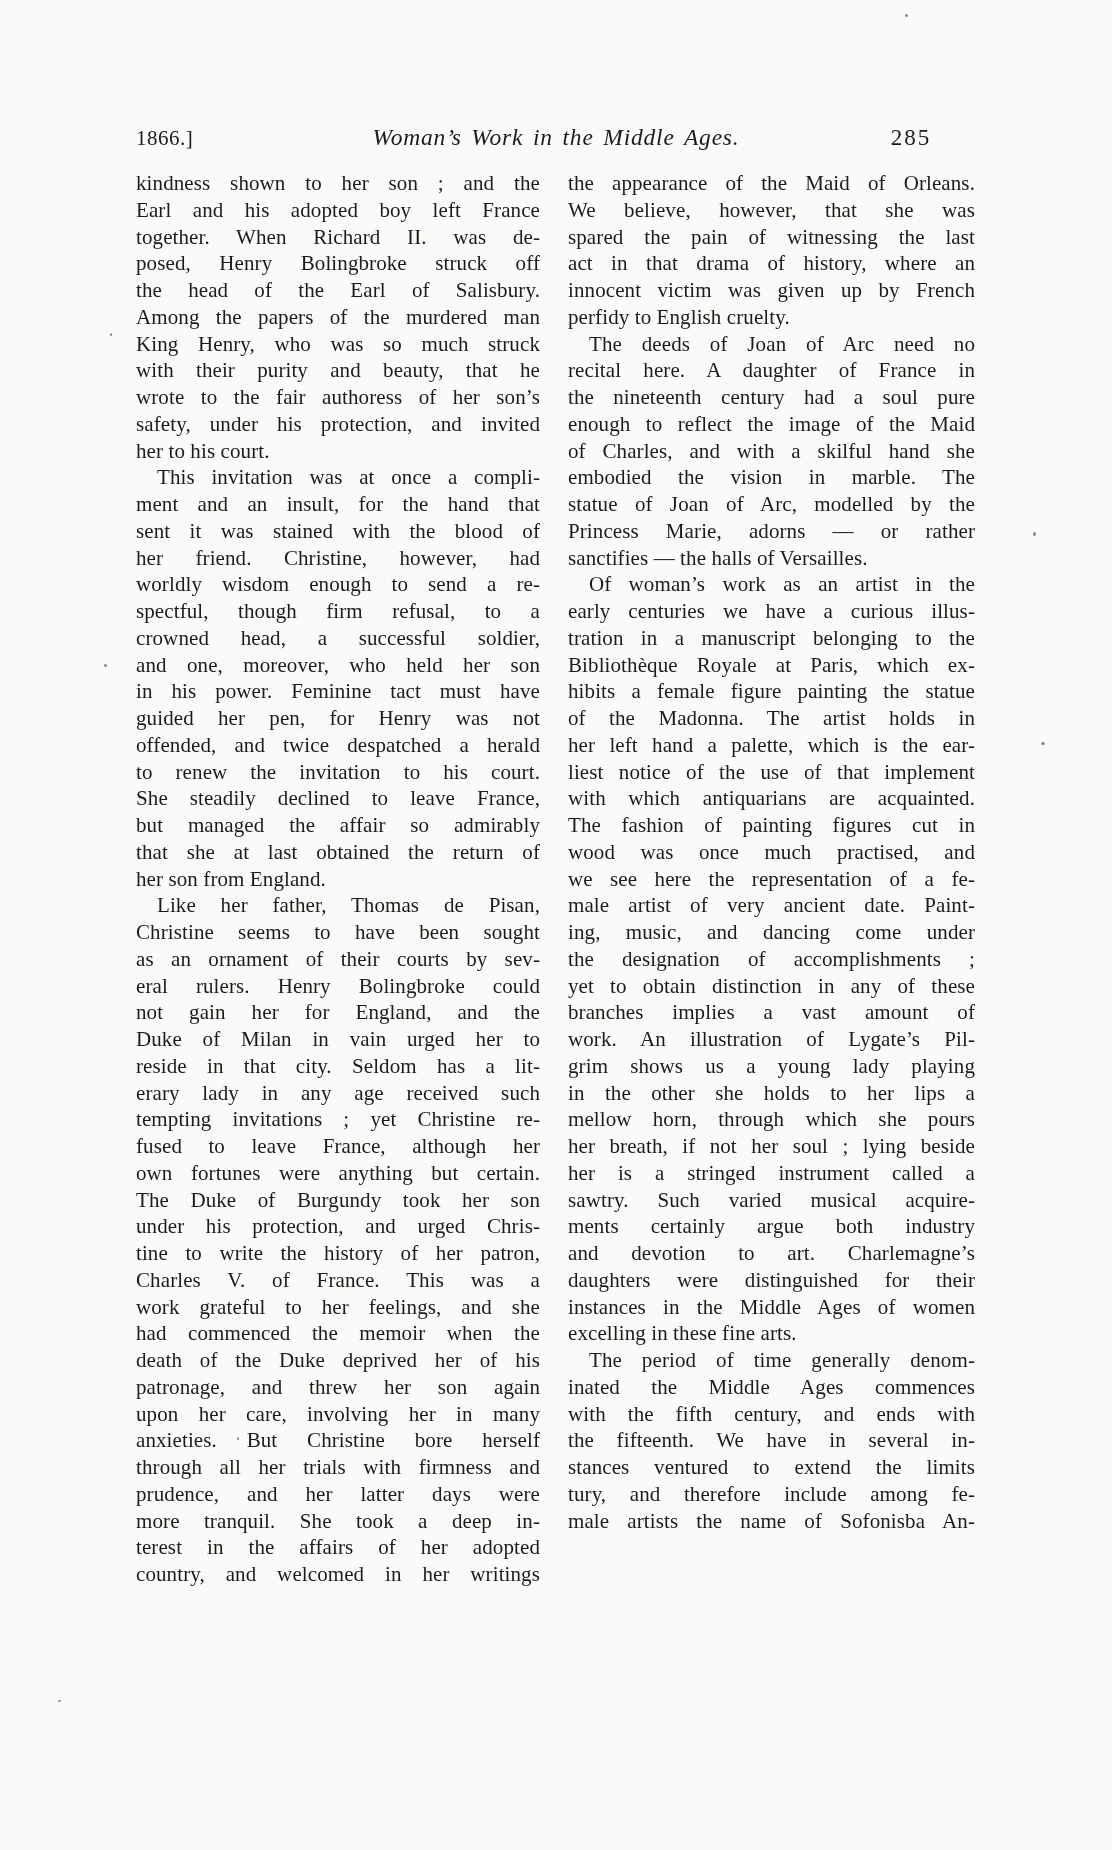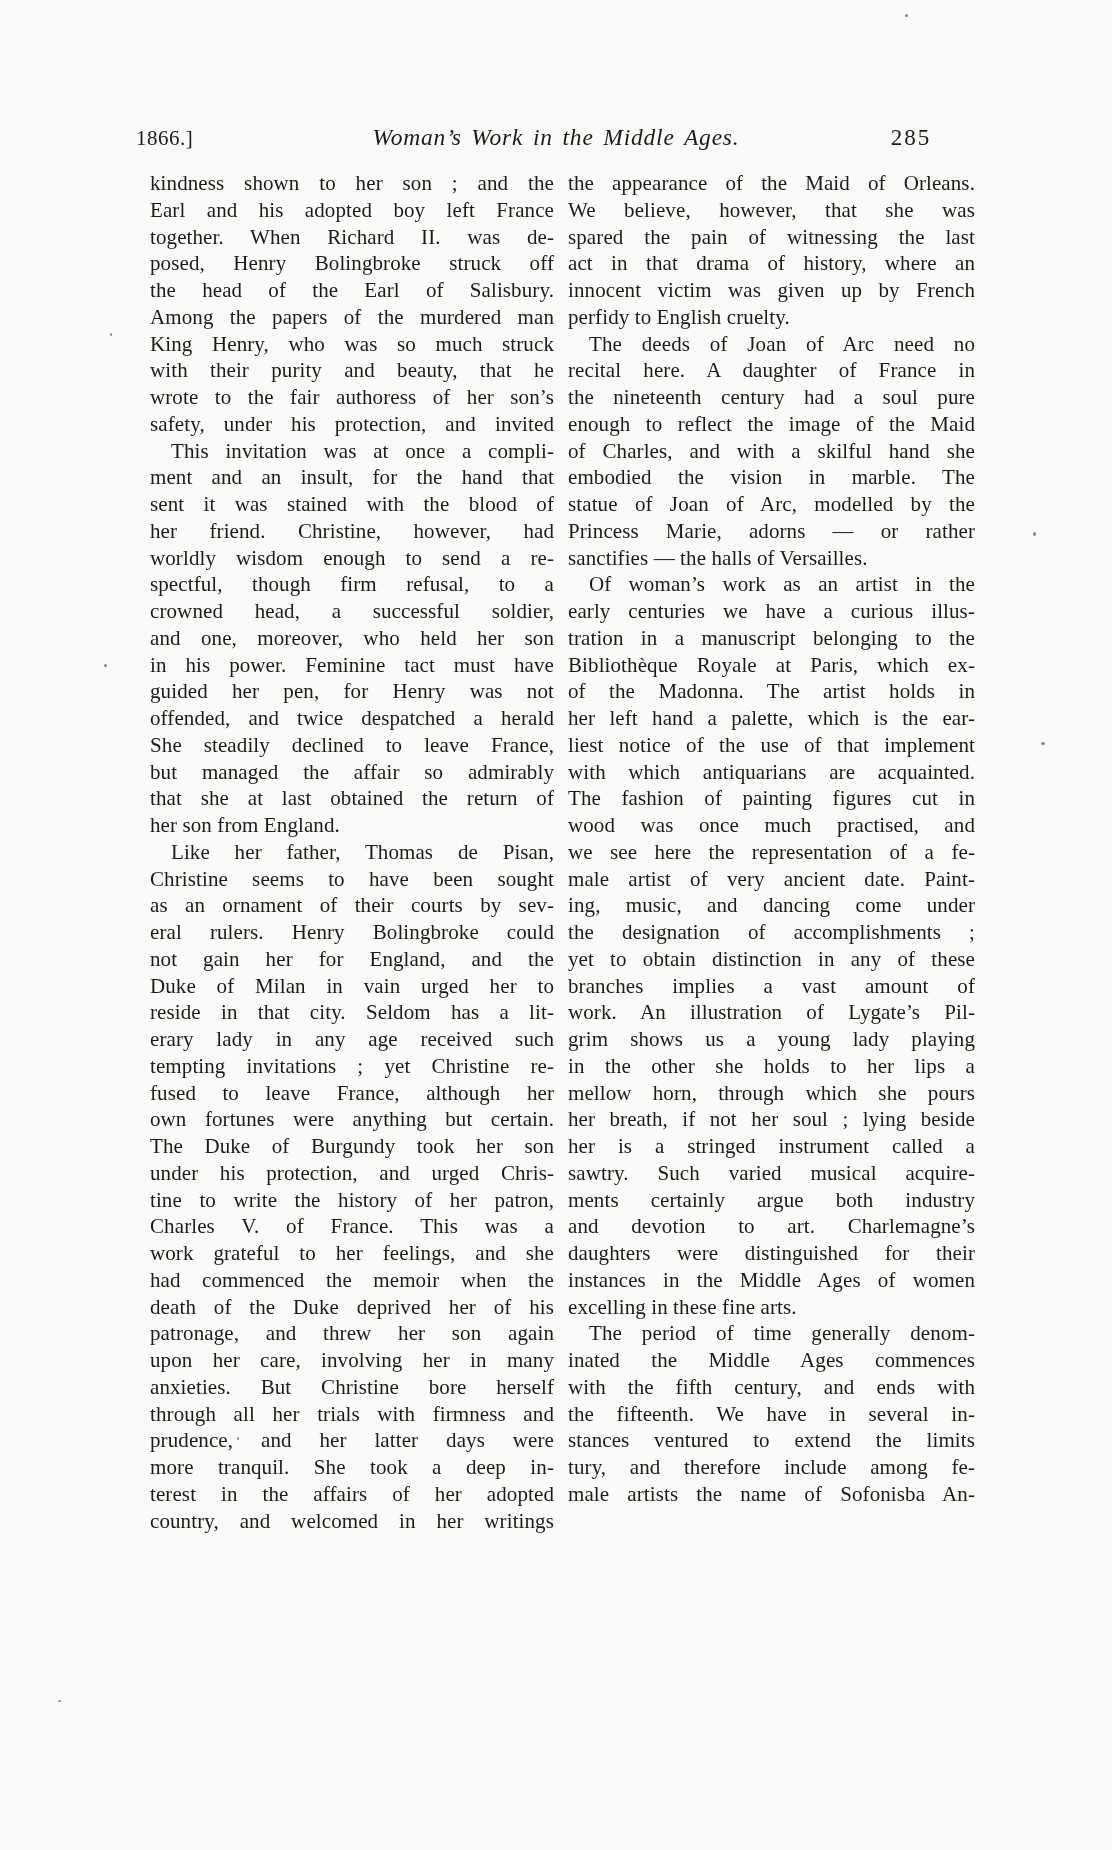--- a/index.html
+++ b/index.html
@@ -48,21 +48,21 @@
     font-size: 23px;
     letter-spacing: 2px;
   }
   .column {
     position: absolute;
     top: 170px;
     font-size: 21px;
     line-height: 26.75px;
     letter-spacing: 0.1px;
   }
-  .col-left  { left: 150px; width: 404px; }
+  .col-left  { left: 136px; width: 404px; }
   .col-right { left: 568px; width: 407px; }
   .line {
     text-align: justify;
     text-align-last: justify;
     max-height: 27px;
     overflow: hidden;
   }
   .line.para-end { text-align-last: left; }
   .line.indent   { text-indent: 21px; }
   .speck {
@@ -87,31 +87,33 @@
       <div class="line">kindness shown to her son ; and the</div>
       <div class="line">Earl and his adopted boy left France</div>
       <div class="line">together.  When Richard II. was de-</div>
       <div class="line">posed, Henry Bolingbroke struck off</div>
       <div class="line">the head of the Earl of Salisbury.</div>
       <div class="line">Among the papers of the murdered man</div>
       <div class="line">King Henry, who was so much struck</div>
       <div class="line">with their purity and beauty, that he</div>
       <div class="line">wrote to the fair authoress of her son’s</div>
       <div class="line">safety, under his protection, and invited</div>
+      <div class="line para-end">her to his court.</div>
       <div class="line indent">This invitation was at once a compli-</div>
       <div class="line">ment and an insult, for the hand that</div>
       <div class="line">sent it was stained with the blood of</div>
       <div class="line">her friend.   Christine, however, had</div>
       <div class="line">worldly wisdom enough to send a re-</div>
       <div class="line">spectful, though firm refusal, to a</div>
       <div class="line">crowned head, a successful soldier,</div>
       <div class="line">and one, moreover, who held her son</div>
       <div class="line">in his power.  Feminine tact must have</div>
       <div class="line">guided her pen, for Henry was not</div>
       <div class="line">offended, and twice despatched a herald</div>
+      <div class="line">to renew the invitation to his court.</div>
       <div class="line">She steadily declined to leave France,</div>
       <div class="line">but managed the affair so admirably</div>
       <div class="line">that she at last obtained the return of</div>
       <div class="line para-end">her son from England.</div>
       <div class="line indent">Like her father, Thomas de Pisan,</div>
       <div class="line">Christine seems to have been sought</div>
       <div class="line">as an ornament of their courts by sev-</div>
       <div class="line">eral rulers.   Henry Bolingbroke could</div>
       <div class="line">not gain her for England, and the</div>
       <div class="line">Duke of Milan in vain urged her to</div>
@@ -149,20 +151,21 @@
       <div class="line">enough to reflect the image of the Maid</div>
       <div class="line">of Charles, and with a skilful hand she</div>
       <div class="line">embodied the vision in marble.   The</div>
       <div class="line">statue of Joan of Arc, modelled by the</div>
       <div class="line">Princess Marie, adorns — or rather</div>
       <div class="line para-end">sanctifies — the halls of Versailles.</div>
       <div class="line indent">Of woman’s work as an artist in the</div>
       <div class="line">early centuries we have a curious illus-</div>
       <div class="line">tration in a manuscript belonging to the</div>
       <div class="line">Bibliothèque Royale at Paris, which ex-</div>
+      <div class="line">hibits a female figure painting the statue</div>
       <div class="line">of the Madonna.   The artist holds in</div>
       <div class="line">her left hand a palette, which is the ear-</div>
       <div class="line">liest notice of the use of that implement</div>
       <div class="line">with which antiquarians are acquainted.</div>
       <div class="line">The fashion of painting figures cut in</div>
       <div class="line">wood was once much practised, and</div>
       <div class="line">we see here the representation of a fe-</div>
       <div class="line">male artist of very ancient date.   Paint-</div>
       <div class="line">ing, music, and dancing come under</div>
       <div class="line">the designation of accomplishments ;</div>

